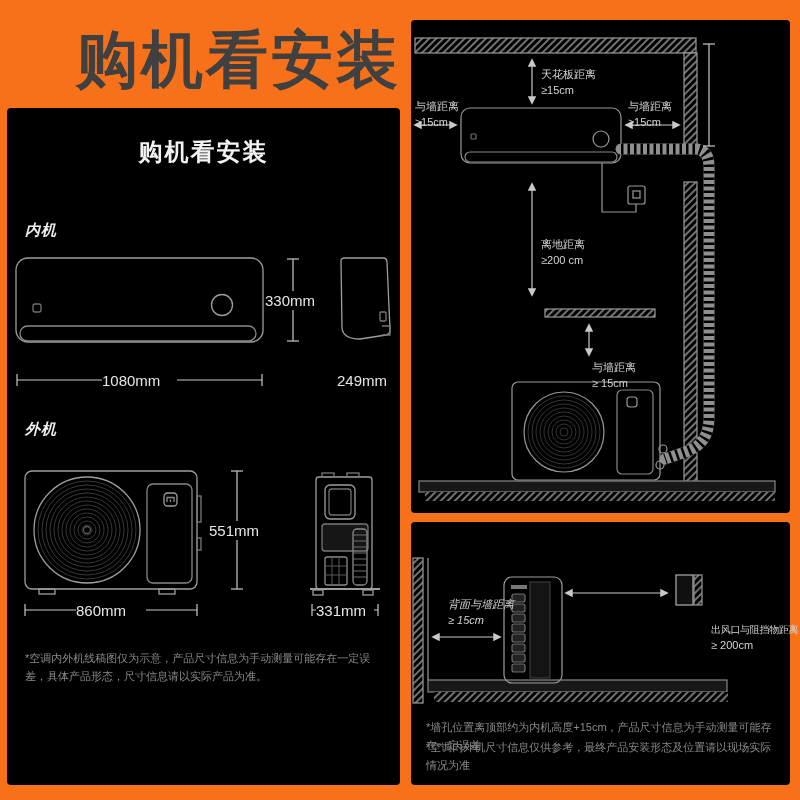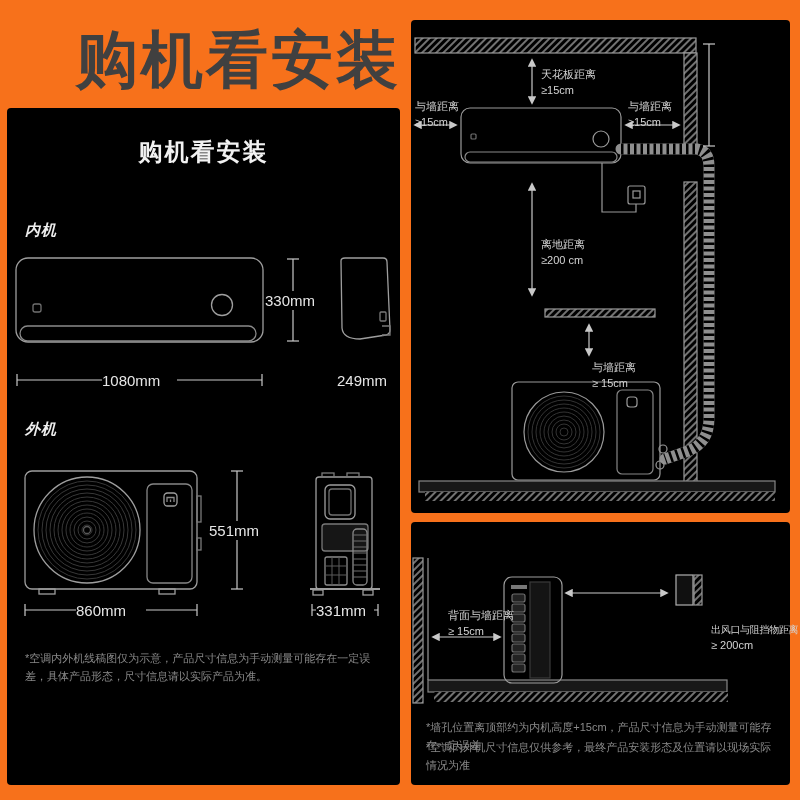--- a/index.html
+++ b/index.html
@@ -238,21 +238,21 @@
 
         <rect x="265" y="53" width="17" height="30" fill="#101010" stroke="#b0b0b0"></rect>
         <rect x="283" y="53" width="8" height="30" fill="url(#hb)"></rect>
 
         <g stroke="#c9c9c9" stroke-width="1.2">
           <line x1="22" y1="115" x2="89" y2="115" marker-start="url(#ab)" marker-end="url(#ab)"></line>
           <line x1="155" y1="71" x2="256" y2="71" marker-start="url(#ab)" marker-end="url(#ab)"></line>
         </g>
       </g>
     </svg>
-    <div class="lbl" style="left:37px;top:86px;">
+    <div class="lbl" style="left:37px;top:75px;font-style:italic;">
       <span class="v">背面与墙距离</span>
       <span class="v">≥ 15cm</span>
     </div>
     <div class="lbl" style="left:300px;top:101px;">
       <span class="v lbl-sm">出风口与阻挡物距离</span>
       <span class="v">≥ 200cm</span>
     </div>
     <div class="fn" style="left:15px;top:196px;width:356px;">*墙孔位置离顶部约为内机高度+15cm，产品尺寸信息为手动测量可能存在一定误差</div>
     <div class="fn" style="left:15px;top:216px;width:356px;">*空调内外机尺寸信息仅供参考，最终产品安装形态及位置请以现场实际情况为准</div>
   </div>

